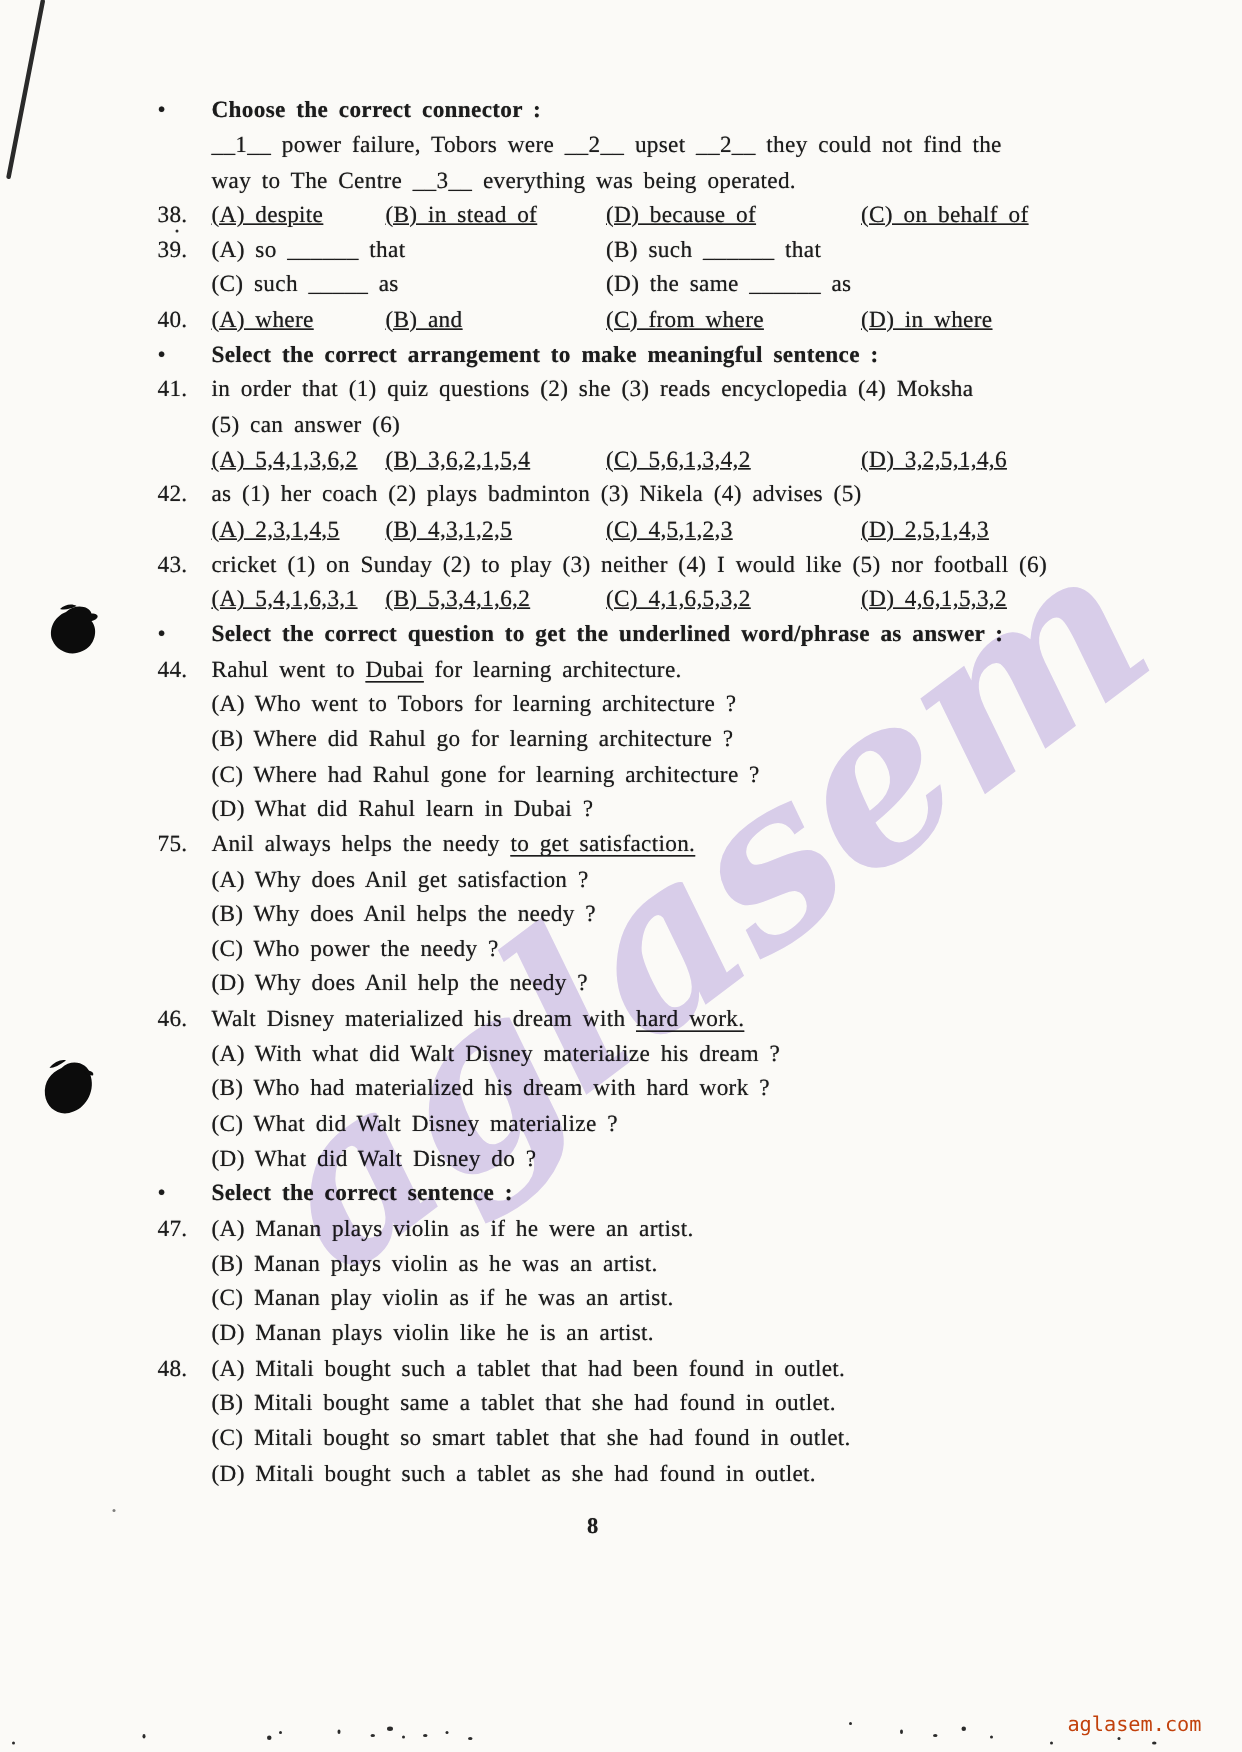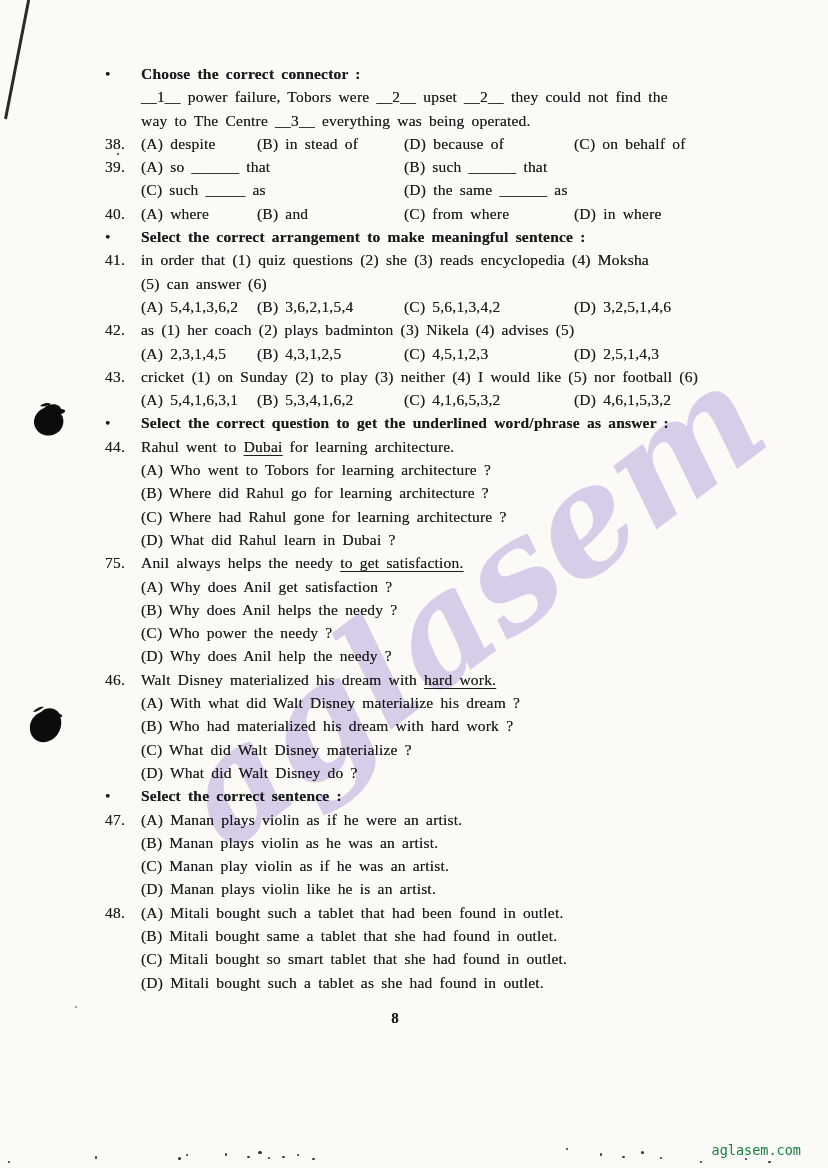--- a/index.html
+++ b/index.html
@@ -15,21 +15,21 @@
   .content{
     position:absolute;left:105px;top:62px;width:648px;
     font-size:15.5px;line-height:23.3px;
     letter-spacing:0.2px;word-spacing:3px;
     text-shadow:0 0 0.5px rgba(20,20,20,0.65);
     z-index:2;
   }
   .row{display:grid;grid-template-columns:36px 1fr;min-height:23.3px;}
   .numcol{white-space:nowrap;}
   .section-head{font-weight:bold;}
-  .opts4{display:grid;grid-template-columns:116px 147px 170px 1fr;white-space:nowrap;}
+  .opts4{display:grid;grid-template-columns:116px 147px 170px 1fr;white-space:nowrap;text-decoration:underline;}
   .opts2{display:grid;grid-template-columns:263px 1fr;white-space:nowrap;}
   .opt{overflow:visible;}
   .u{text-decoration:underline;text-underline-offset:3px;text-decoration-thickness:1.4px;}
   .stemline{white-space:nowrap;}
   
   .watermark{
     position:absolute;left:150px;top:520px;width:640px;height:170px;
     display:flex;align-items:center;justify-content:center;
     transform:rotate(-37deg);
     font-family:"DejaVu Serif",serif;
@@ -268,21 +268,21 @@
       <div class="row">
         <div class="numcol"></div>
         <div class="stemline">(D) Mitali bought such a tablet as she had found in outlet.</div>
       </div>
     </div>
 
   <div class="watermark" style="color: rgb(185, 163, 228);">aglasem</div>
 
   <div class="page-number">8</div>
 
-  <div class="site-credit" style="color: #15803d;">aglasem.com</div>
+  <div class="site-credit" style="color: #c2410c;">aglasem.com</div>
 
   <div>
     <div class="speck" style="left:117px;top:153px;width:2px;height:2px;"></div>
     <div class="speck" style="left:75px;top:1006px;width:2px;height:2px;opacity:.6;"></div>
     <div class="speck" style="left:8px;top:1161px;width:2px;height:2px;"></div>
     <div class="speck" style="left:95px;top:1156px;width:2px;height:3px;"></div>
     <div class="speck" style="left:178px;top:1157px;width:3px;height:3px;"></div>
     <div class="speck" style="left:186px;top:1154px;width:2px;height:2px;"></div>
     <div class="speck" style="left:225px;top:1153px;width:2px;height:3px;"></div>
     <div class="speck" style="left:247px;top:1156px;width:3px;height:2px;"></div>

